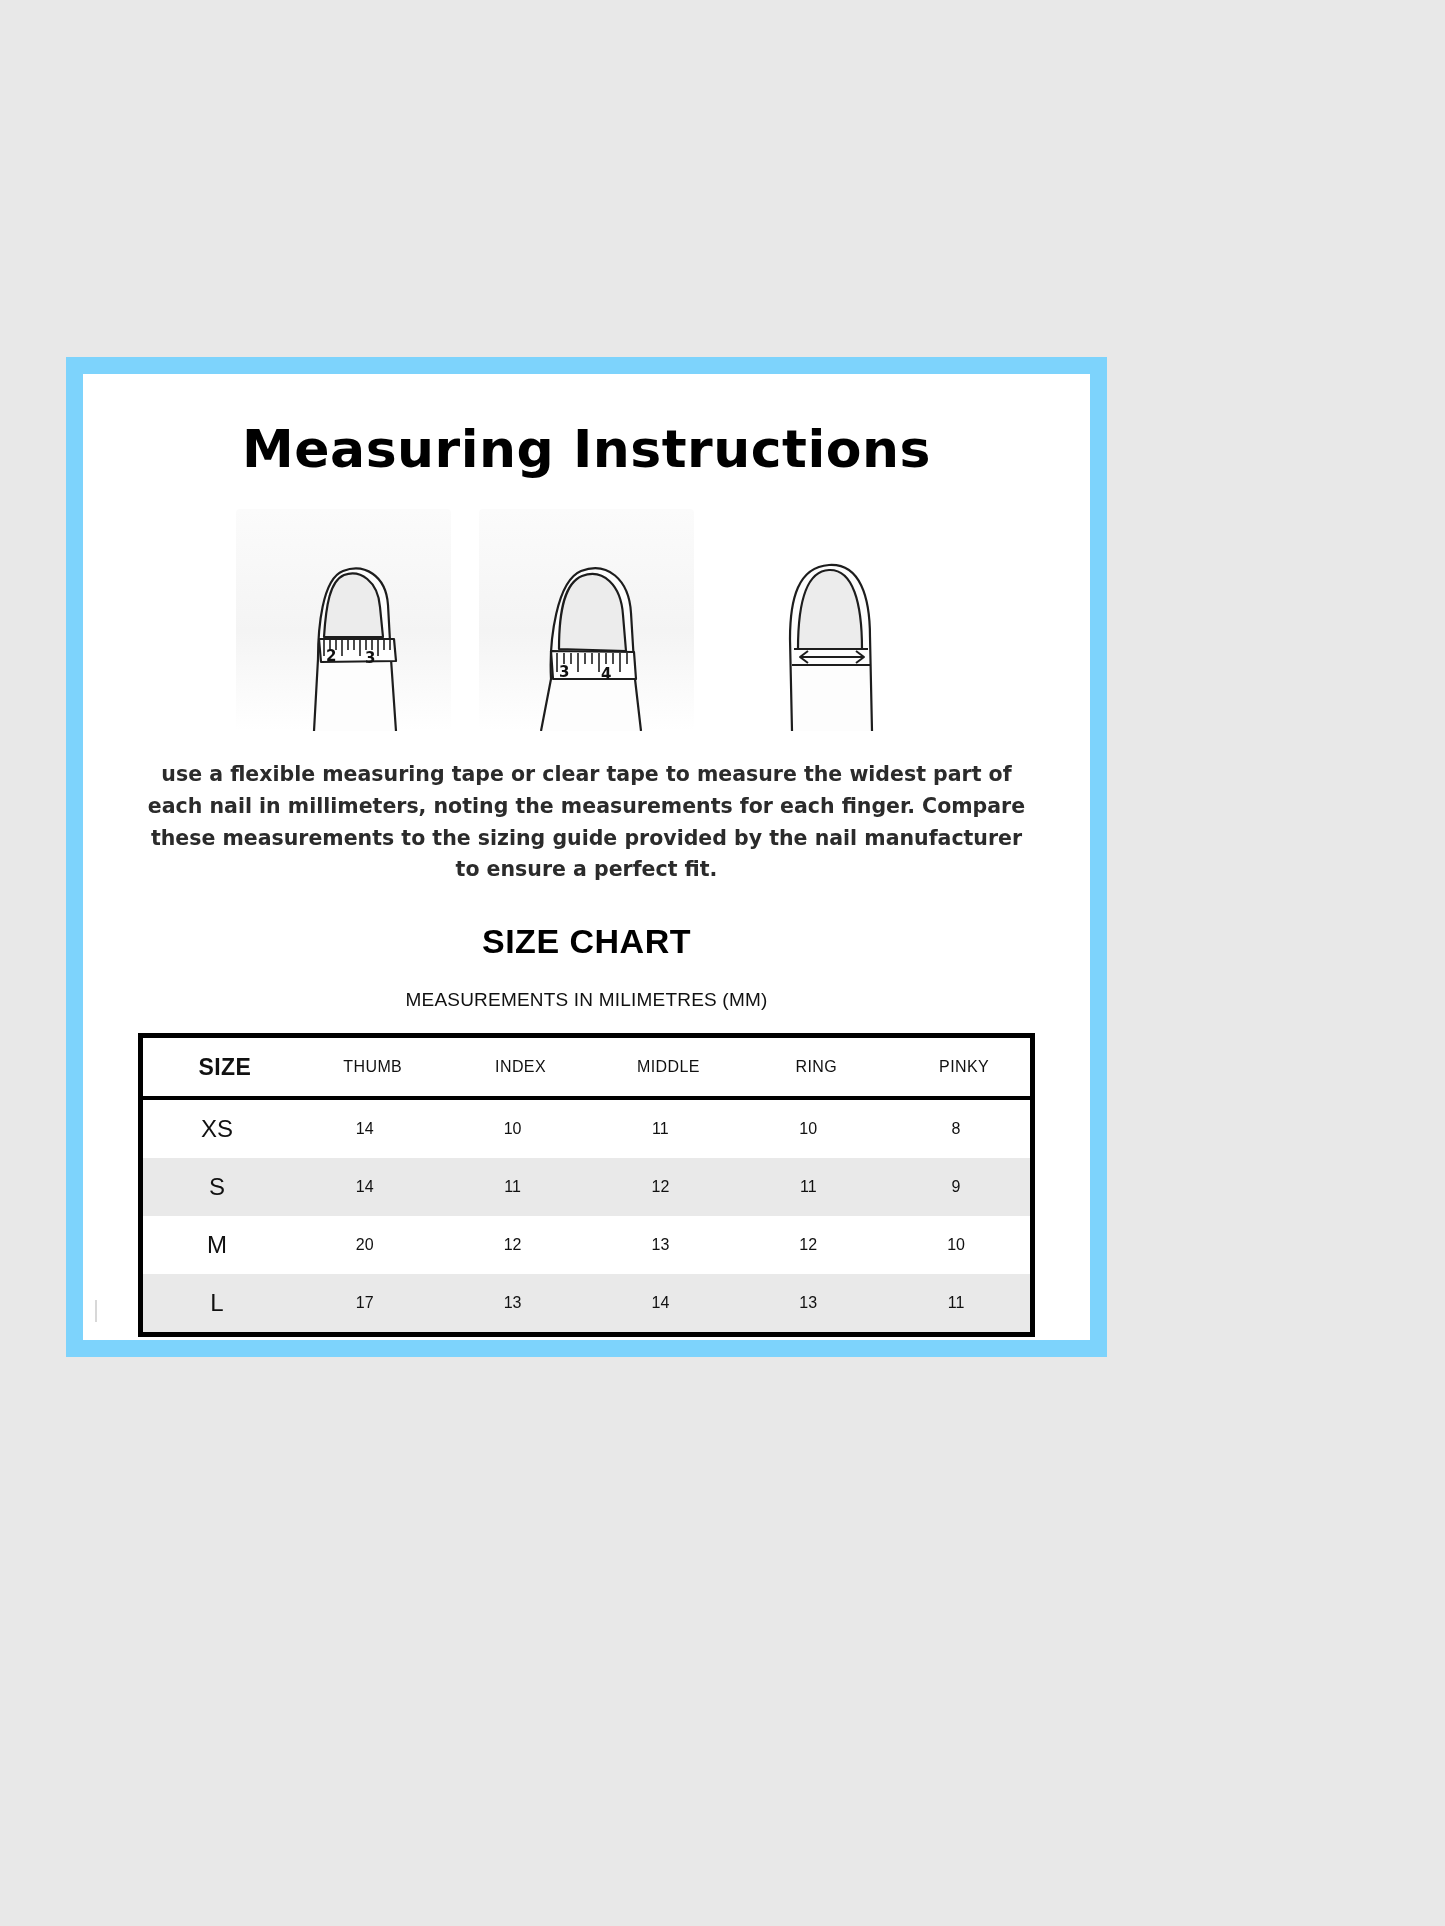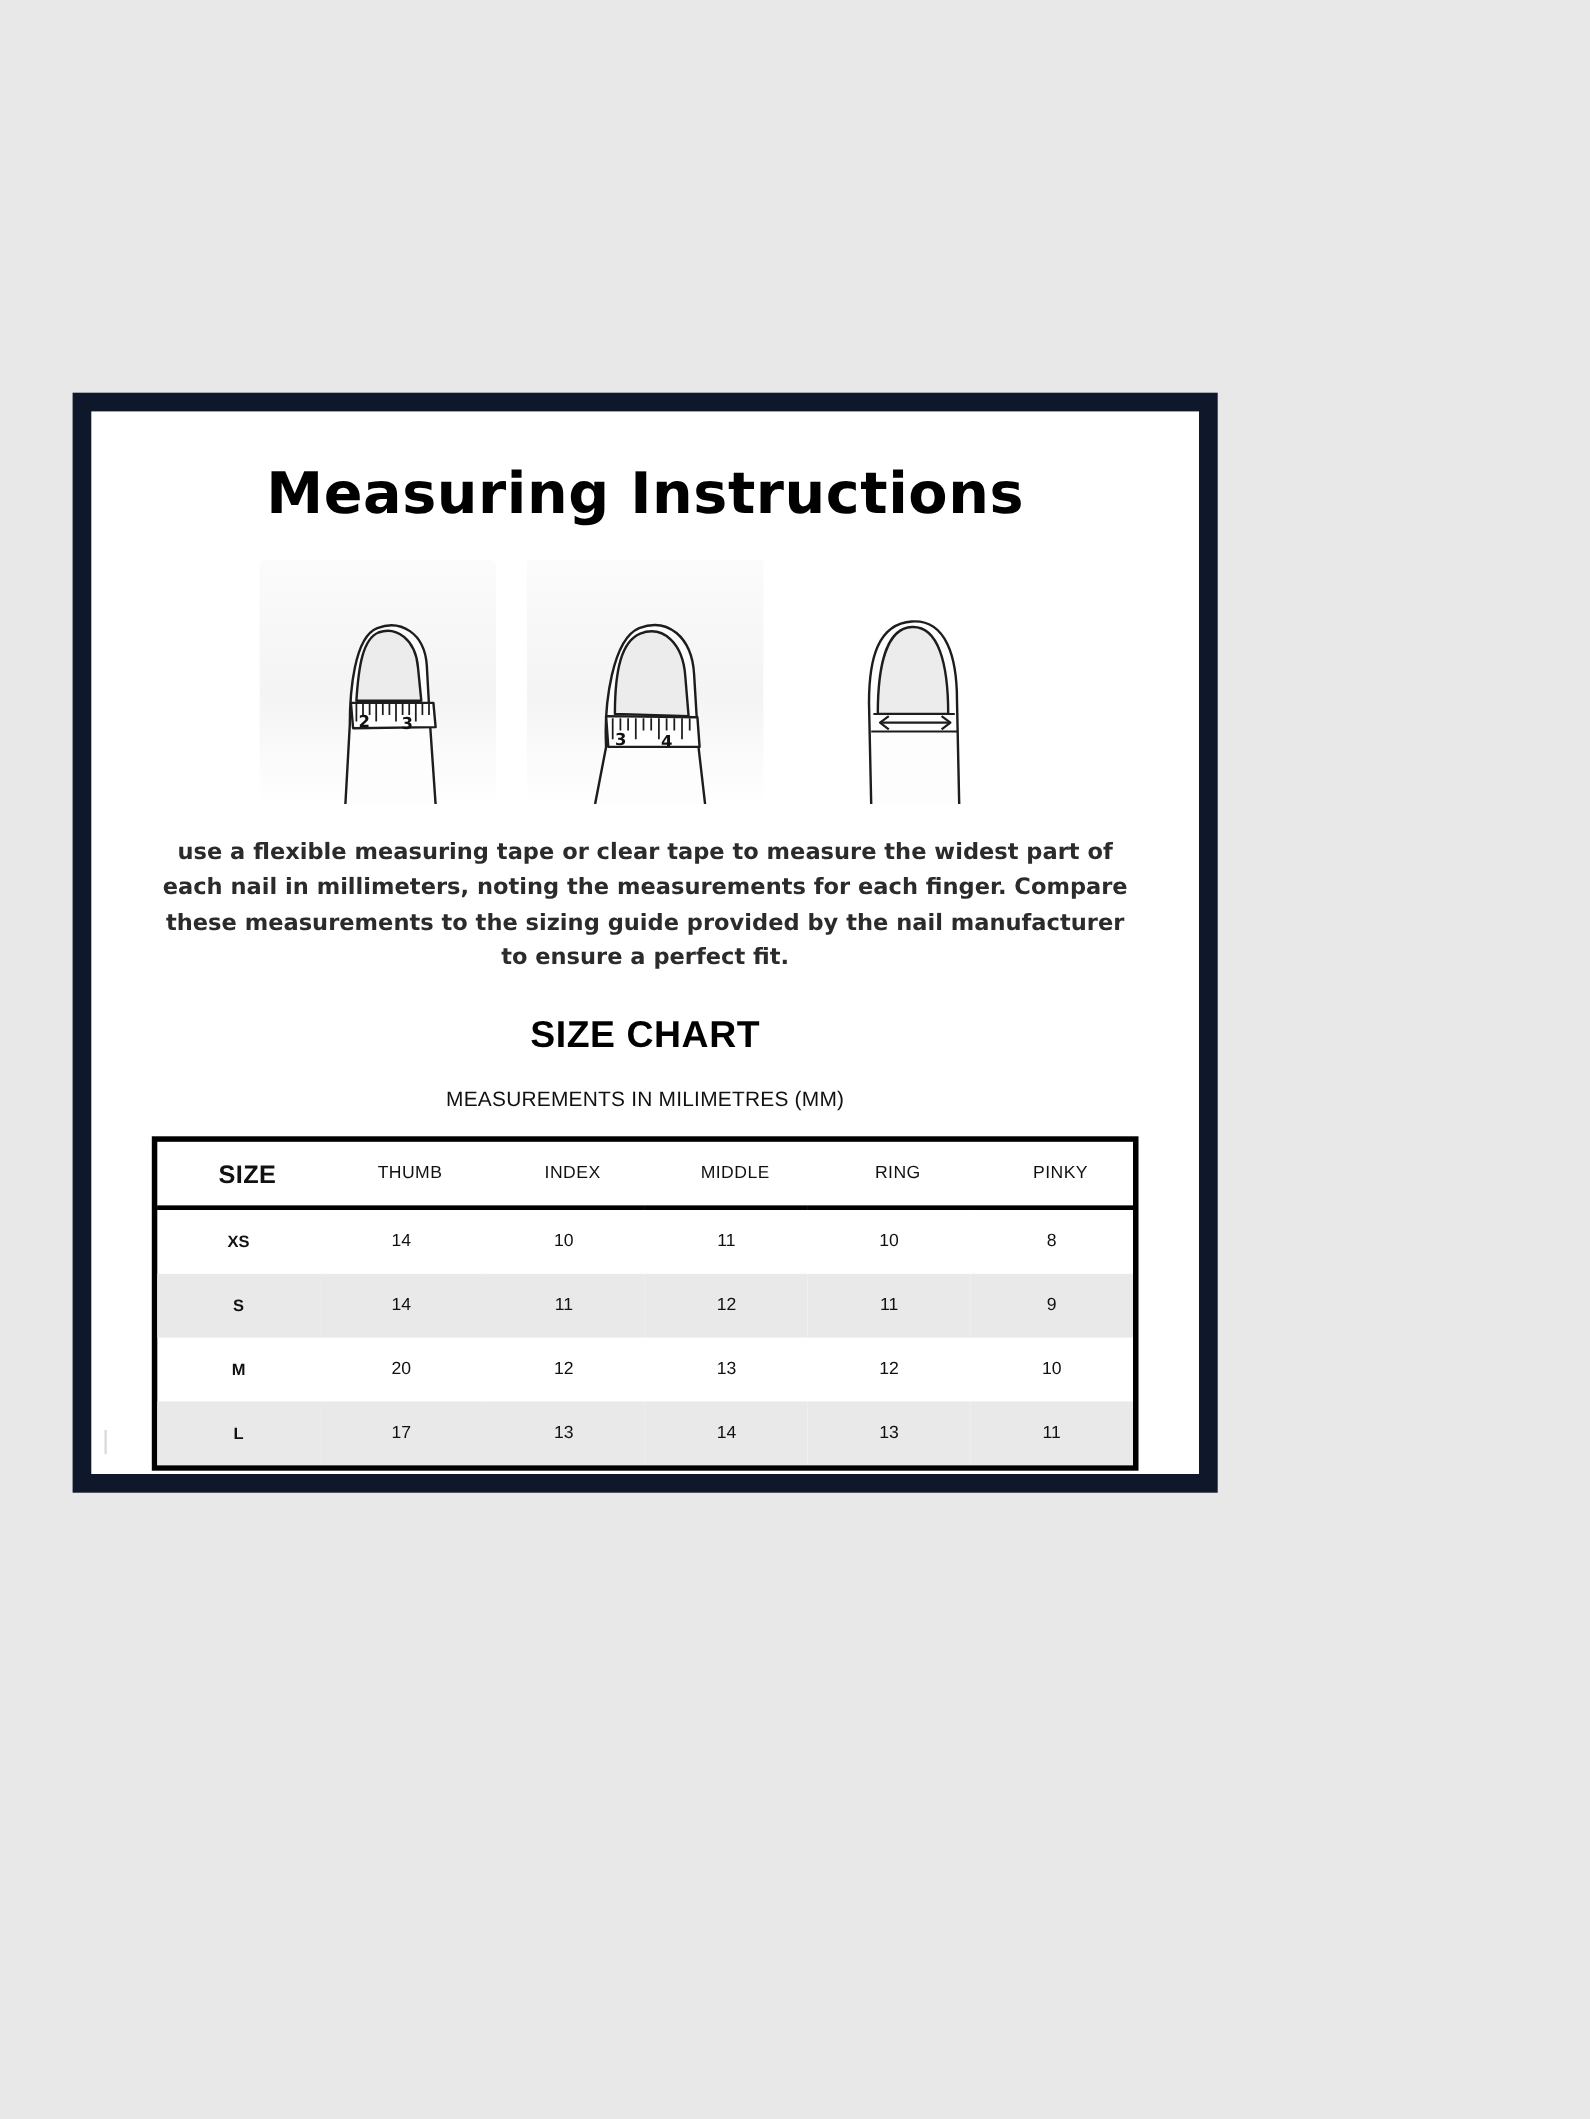--- a/index.html
+++ b/index.html
@@ -16,21 +16,21 @@
     height: 1926px;
     background: #e8e8e8;
     overflow: hidden;
   }
   .card-frame {
     position: absolute;
     left: 66px;
     top: 357px;
     width: 1041px;
     height: 1000px;
-    background: #0f172a;
+    background: #7dd3fc;
     box-sizing: border-box;
     padding: 17px;
   }
   .card-inner {
     position: relative;
     width: 100%;
     height: 100%;
     background: #ffffff;
     box-sizing: border-box;
     overflow: hidden;
@@ -107,22 +107,22 @@
     font-weight: normal;
     border-bottom: 4px solid #000;
     letter-spacing: 0.4px;
     padding-left: 16px;
   }
   table.size-table thead th.size-col {
     font-weight: bold;
     font-size: 23px;
   }
   table.size-table tbody td.size-col {
-    font-weight: bold;
-    font-size: 15px;
+    font-weight: normal;
+    font-size: 24px;
   }
   tr.alt td { background: #e9e9e9; }
   .corner-tick {
     position: absolute;
     left: 12px;
     bottom: 18px;
     width: 2px;
     height: 22px;
     background: #d8d8d8;
   }

